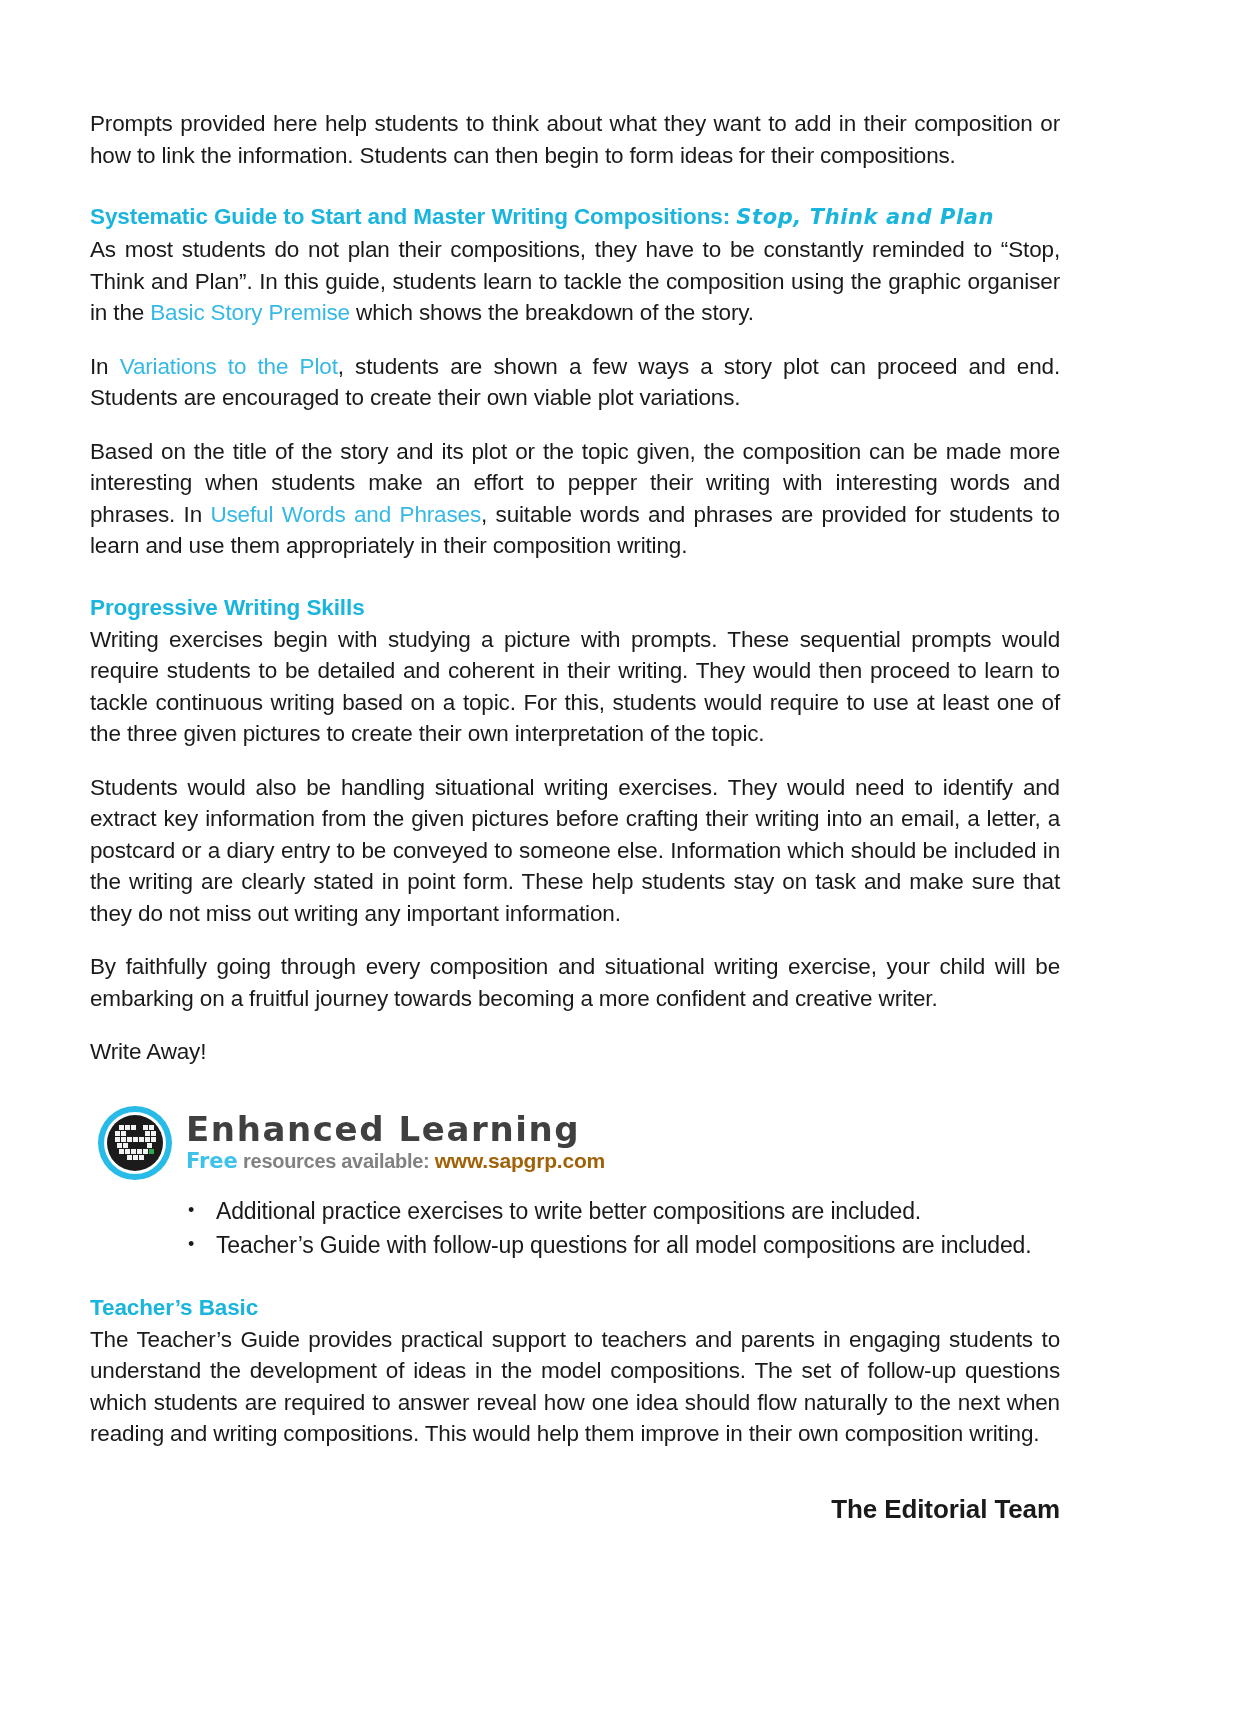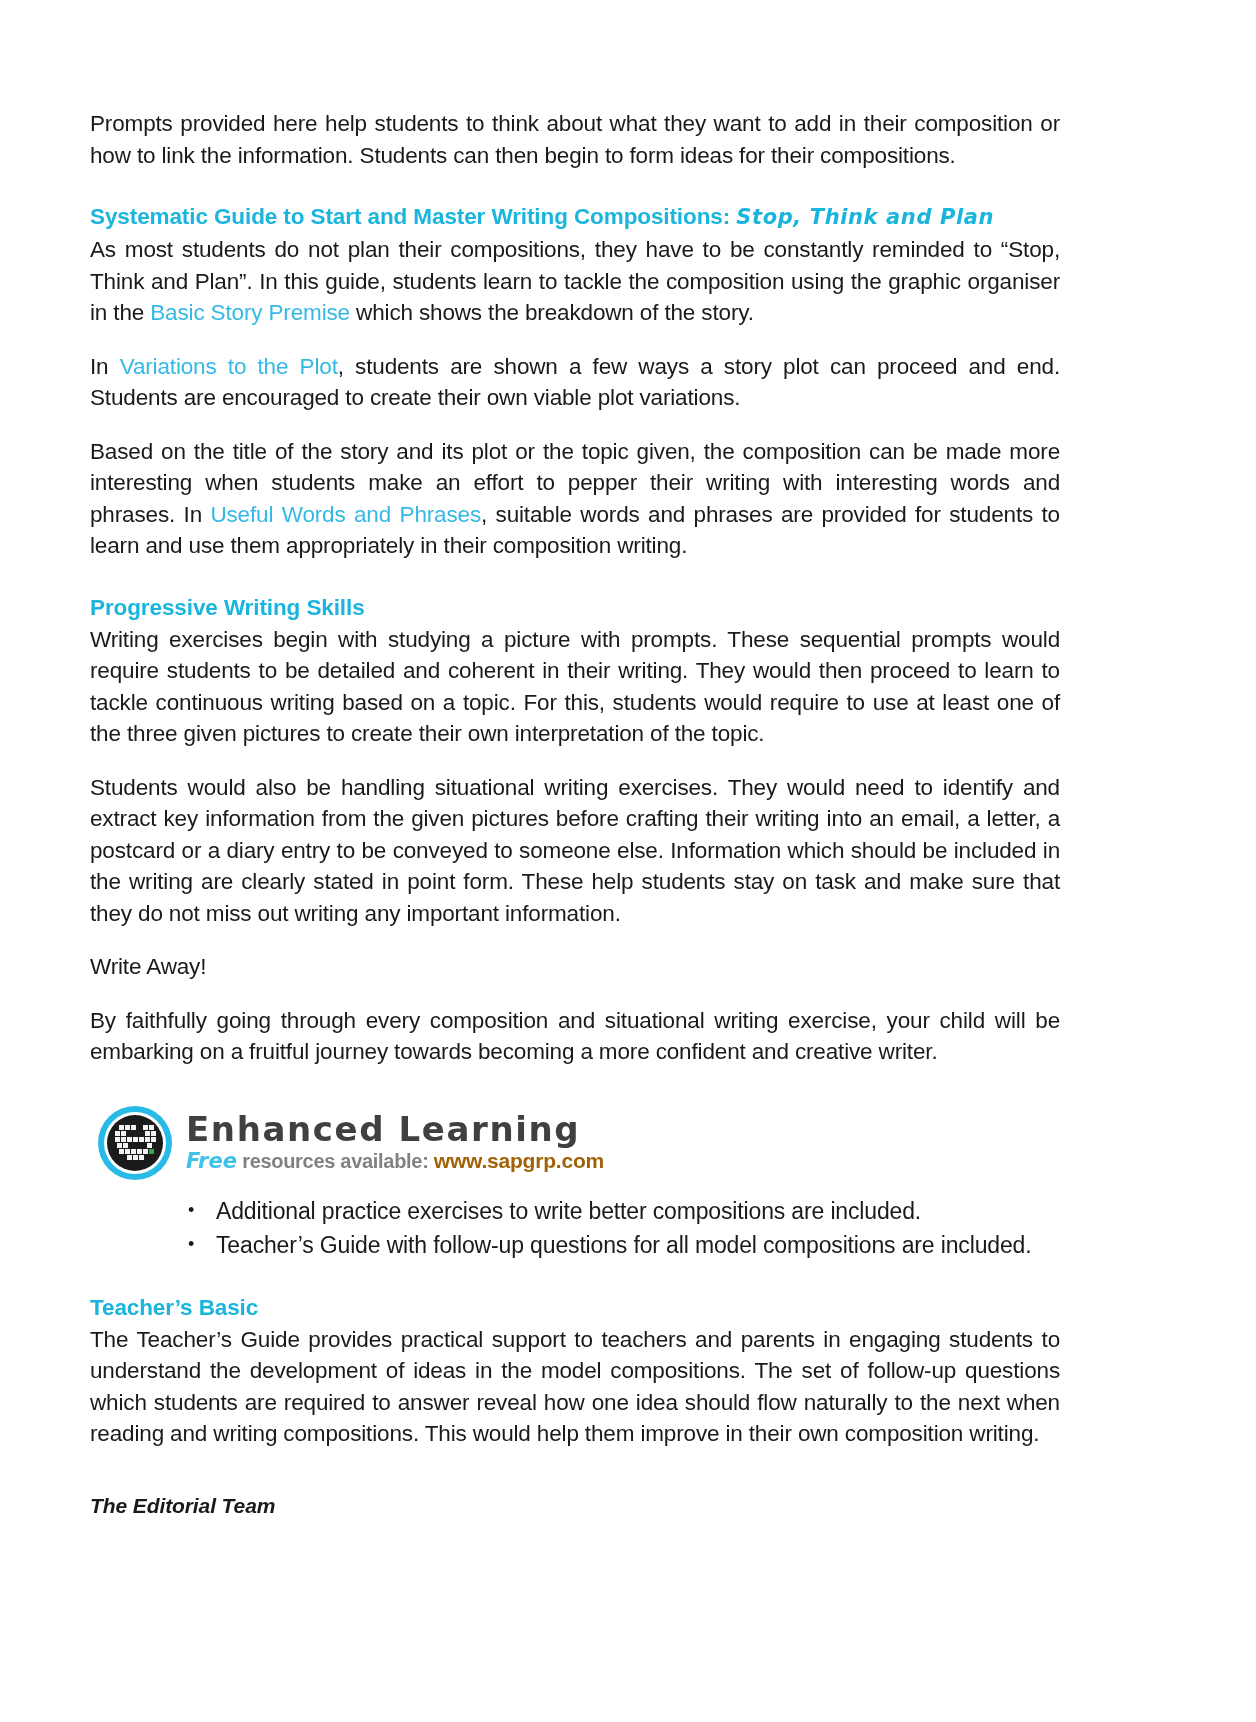--- a/index.html
+++ b/index.html
@@ -104,21 +104,20 @@
     font-size: 20px;
     font-weight: bold;
     color: #818181;
     letter-spacing: -0.3px;
     line-height: 26px;
     margin-top: 1px;
   }
   .logo-sub .free {
     color: #3fc2e8;
     font-family: "DejaVu Sans", sans-serif;
-    font-style: italic;
     font-size: 21px;
     letter-spacing: 0px;
   }
   .logo-sub .url {
     color: #a16207;
     font-size: 21px;
     letter-spacing: -0.2px;
   }
   
   ul.bullets {
@@ -136,25 +135,25 @@
   ul.bullets li::before {
     content: "\2022";
     position: absolute;
     left: 98px;
     top: -1px;
     font-size: 18px;
     color: #1a1a1a;
   }
   .footer {
     margin-top: 44px;
-    font-size: 21px;
+    text-align: right;
+    font-size: 26px;
     font-weight: bold;
     letter-spacing: -0.1px;
     padding-right: 0px;
-    font-style: italic;
   }
 </style>
 </head>
 <body>
 
 <div class="page">
 
   <p>Prompts provided here help students to think about what they want to add in their composition or how to link the information. Students can then begin to form ideas for their compositions.</p>
 
   <div class="sec-head"><span>Systematic Guide to Start and Master Writing Compositions: </span><span class="ital">Stop, Think and Plan</span></div>
@@ -162,22 +161,22 @@
   <p class="after-head"><span>As most students do not plan their compositions, they have to be constantly reminded to “Stop, Think and Plan”. In this guide, students learn to tackle the composition using the graphic organiser in the </span><span class="lnk">Basic Story Premise</span><span> which shows the breakdown of the story.</span></p>
 
   <p><span>In </span><span class="lnk">Variations to the Plot</span><span>, students are shown a few ways a story plot can proceed and end. Students are encouraged to create their own viable plot variations.</span></p>
 
   <p><span>Based on the title of the story and its plot or the topic given, the composition can be made more interesting when students make an effort to pepper their writing with interesting words and phrases. In </span><span class="lnk">Useful Words and Phrases</span><span>, suitable words and phrases are provided for students to learn and use them appropriately in their composition writing.</span></p>
 
   <div class="sec-head"><span>Progressive Writing Skills</span></div>
 
   <p class="after-head">Writing exercises begin with studying a picture with prompts. These sequential prompts would require students to be detailed and coherent in their writing. They would then proceed to learn to tackle continuous writing based on a topic. For this, students would require to use at least one of the three given pictures to create their own interpretation of the topic.</p>
   <p>Students would also be handling situational writing exercises. They would need to identify and extract key information from the given pictures before crafting their writing into an email, a letter, a postcard or a diary entry to be conveyed to someone else. Information which should be included in the writing are clearly stated in point form. These help students stay on task and make sure that they do not miss out writing any important information.</p>
+  <p>By faithfully going through every composition and situational writing exercise, your child will be embarking on a fruitful journey towards becoming a more confident and creative writer.</p>
   <p>Write Away!</p>
-  <p>By faithfully going through every composition and situational writing exercise, your child will be embarking on a fruitful journey towards becoming a more confident and creative writer.</p>
 
   <div class="logo-block">
     <div class="logo-badge">
       <div class="inner-ring"></div>
       <div class="core">
         <svg class="grid" viewBox="0 0 56 56" xmlns="http://www.w3.org/2000/svg">
           <g fill="#f2f2f2">
             <rect x="12" y="10" width="5" height="5"></rect>
             <rect x="18" y="10" width="5" height="5"></rect>
             <rect x="24" y="10" width="5" height="5"></rect>

